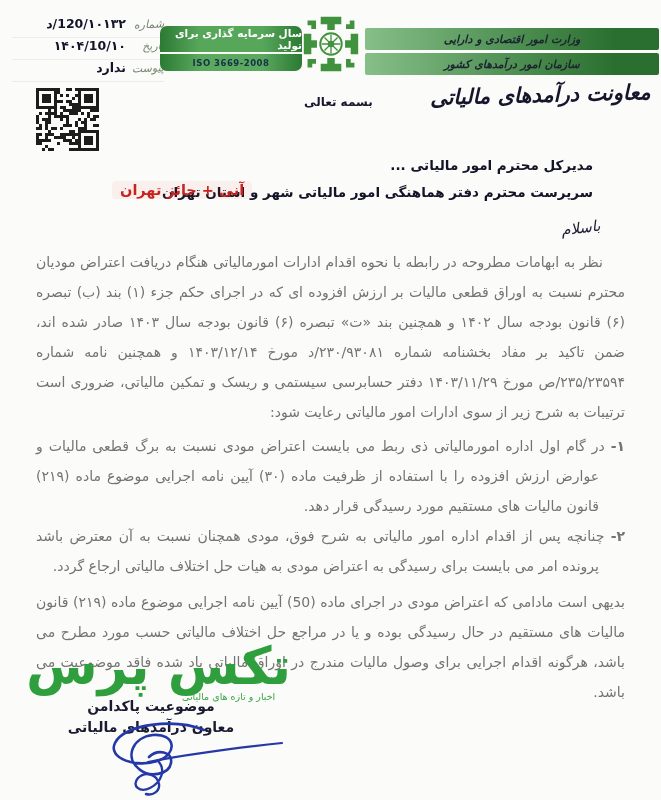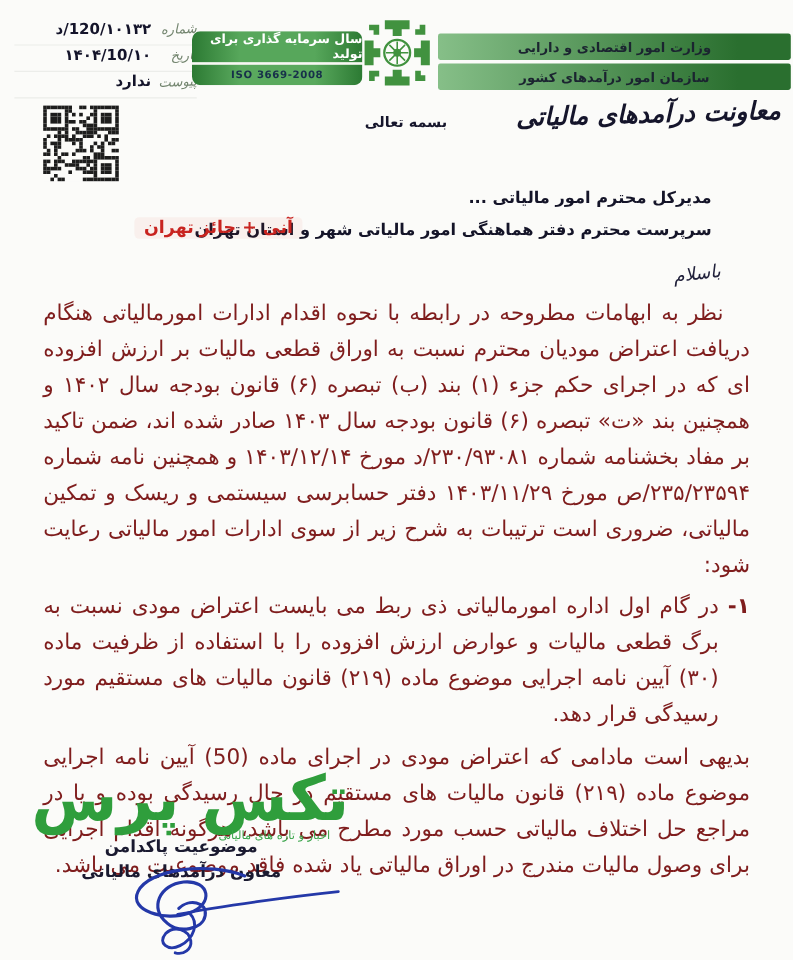--- a/index.html
+++ b/index.html
@@ -24,21 +24,21 @@
     background:linear-gradient(90deg,#2c7a33,#5aa95e 28%,#5aa95e 72%,#2c7a33);
     color:#17304a;font-weight:bold;font-size:8.5px;letter-spacing:.5px;direction:ltr;}
 
   
   .emblem{position:absolute;left:301px;top:14px;width:60px;height:60px;}
 
   
   .bars{position:absolute;left:365px;top:28px;right:2px;}
   .bar{height:22px;margin-bottom:3px;display:flex;align-items:center;justify-content:center;
     background:linear-gradient(to right,#86bf88,#2a6f2f 85%);
-    color:#1b2430;font-weight:bold;font-size:11px;border-radius:2px;}
+    color:#1b2430;font-weight:bold;font-style:italic;font-size:11px;border-radius:2px;}
 
   
   .bismillah{position:absolute;left:304px;top:95px;font-weight:bold;font-size:12px;color:#16162c;}
   .deputy{position:absolute;right:10px;top:83px;font-size:21px;font-weight:bold;font-style:italic;
     color:#15152b;transform:rotate(-1.5deg);letter-spacing:-.5px;}
 
   
   .qr{position:absolute;left:36px;top:88px;display:grid;
     grid-template-rows:repeat(21,3px);grid-template-columns:repeat(21,3px);background:#fbfbf9;}
   .qr i{background:#1d1d1d;display:block;}
@@ -50,21 +50,21 @@
   
   .stamp{position:absolute;left:112px;top:181px;color:#c8231f;font-weight:bold;font-size:14.5px;
     background:rgba(220,60,50,.06);padding:1px 8px;border-radius:4px;}
 
   
   .salutation{position:absolute;right:60px;top:219px;font-style:italic;font-size:15px;
     color:#20203a;transform:rotate(-7deg);}
 
   
   .body{position:absolute;top:247px;right:36px;left:36px;
-    font-size:18px;line-height:30px;text-align:justify;color:#7f1d1d;}
+    font-size:14px;line-height:30px;text-align:justify;color:#737373;}
   .body p{margin:0;}
   .intro{text-indent:22px;margin-bottom:4px !important;}
   .item{padding-right:26px;text-indent:-26px;margin:4px 0;}
   .item .num{font-weight:bold;}
   .closing{margin-top:6px !important;}
 
   
   .wm-title{position:absolute;left:26px;top:640px;font-size:52px;font-weight:bold;
     color:#2f9e3c;line-height:1;direction:rtl;}
   .wm-sub{position:absolute;left:158px;top:691px;font-size:9.5px;font-weight:normal;color:#38a449;margin-left:24px;}
@@ -362,20 +362,21 @@
     <div>سرپرست محترم دفتر هماهنگی امور مالیاتی شهر و استان تهران</div>
   </div>
 
   <div class="stamp">آنی + حائز تهران</div>
 
   <div class="salutation">باسلام</div>
 
   <div class="body">
     <p class="intro">نظر به ابهامات مطروحه در رابطه با نحوه اقدام ادارات امورمالیاتی هنگام دریافت اعتراض مودیان محترم نسبت به اوراق قطعی مالیات بر ارزش افزوده ای که در اجرای حکم جزء (۱) بند (ب) تبصره (۶) قانون بودجه سال ۱۴۰۲ و همچنین بند «ت» تبصره (۶) قانون بودجه سال ۱۴۰۳ صادر شده اند، ضمن تاکید بر مفاد بخشنامه شماره ۲۳۰/۹۳۰۸۱/د مورخ ۱۴۰۳/۱۲/۱۴ و همچنین نامه شماره ۲۳۵/۲۳۵۹۴/ص مورخ ۱۴۰۳/۱۱/۲۹ دفتر حسابرسی سیستمی و ریسک و تمکین مالیاتی، ضروری است ترتیبات به شرح زیر از سوی ادارات امور مالیاتی رعایت شود:</p>
     <p class="item"><span class="num">۱-</span> <span>در گام اول اداره امورمالیاتی ذی ربط می بایست اعتراض مودی نسبت به برگ قطعی مالیات و عوارض ارزش افزوده را با استفاده از ظرفیت ماده (۳۰) آیین نامه اجرایی موضوع ماده (۲۱۹) قانون مالیات های مستقیم مورد رسیدگی قرار دهد.</span></p>
+    <p class="item"><span class="num">۲-</span> <span>چنانچه پس از اقدام اداره امور مالیاتی به شرح فوق، مودی همچنان نسبت به آن معترض باشد پرونده امر می بایست برای رسیدگی به اعتراض مودی به هیات حل اختلاف مالیاتی ارجاع گردد.</span></p>
     <p class="closing">بدیهی است مادامی که اعتراض مودی در اجرای ماده (50) آیین نامه اجرایی موضوع ماده (۲۱۹) قانون مالیات های مستقیم در حال رسیدگی بوده و یا در مراجع حل اختلاف مالیاتی حسب مورد مطرح می باشد، هرگونه اقدام اجرایی برای وصول مالیات مندرج در اوراق مالیاتی یاد شده فاقد موضوعیت می باشد.</p>
   </div>
 
   <div class="wm-title">تکس پرس</div>
   <div class="wm-sub">اخبار و تازه های مالیاتی</div>
 
   <div class="sig">
     <div>موضوعیت پاکدامن</div>
     <div>معاون درآمدهای مالیاتی</div>
   </div>

